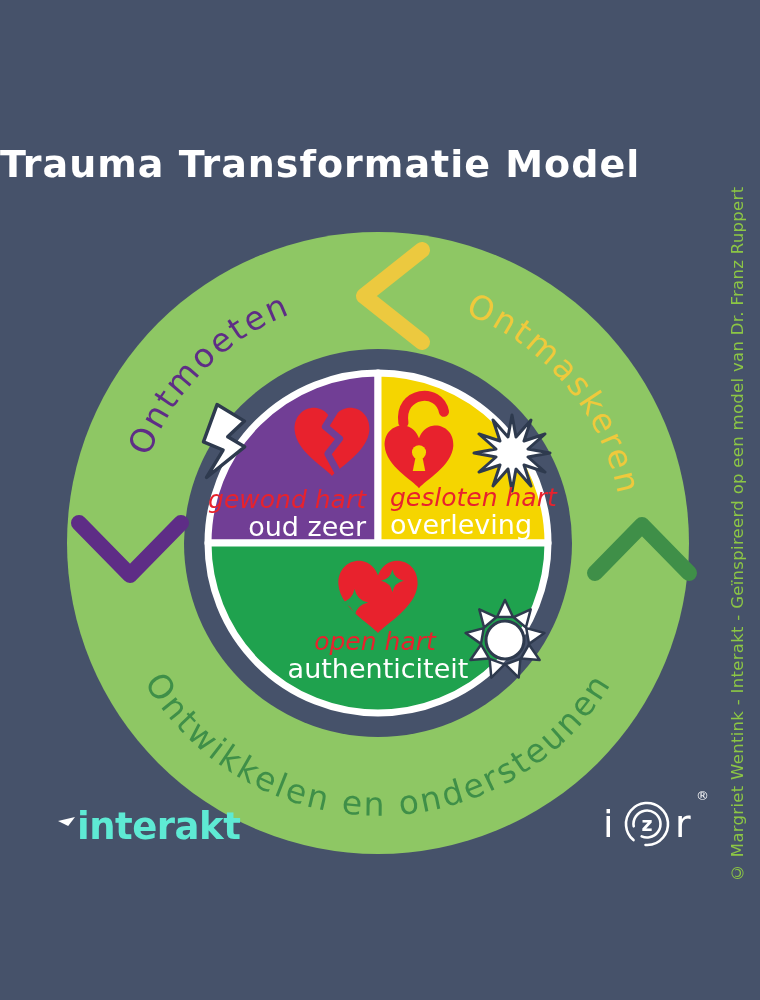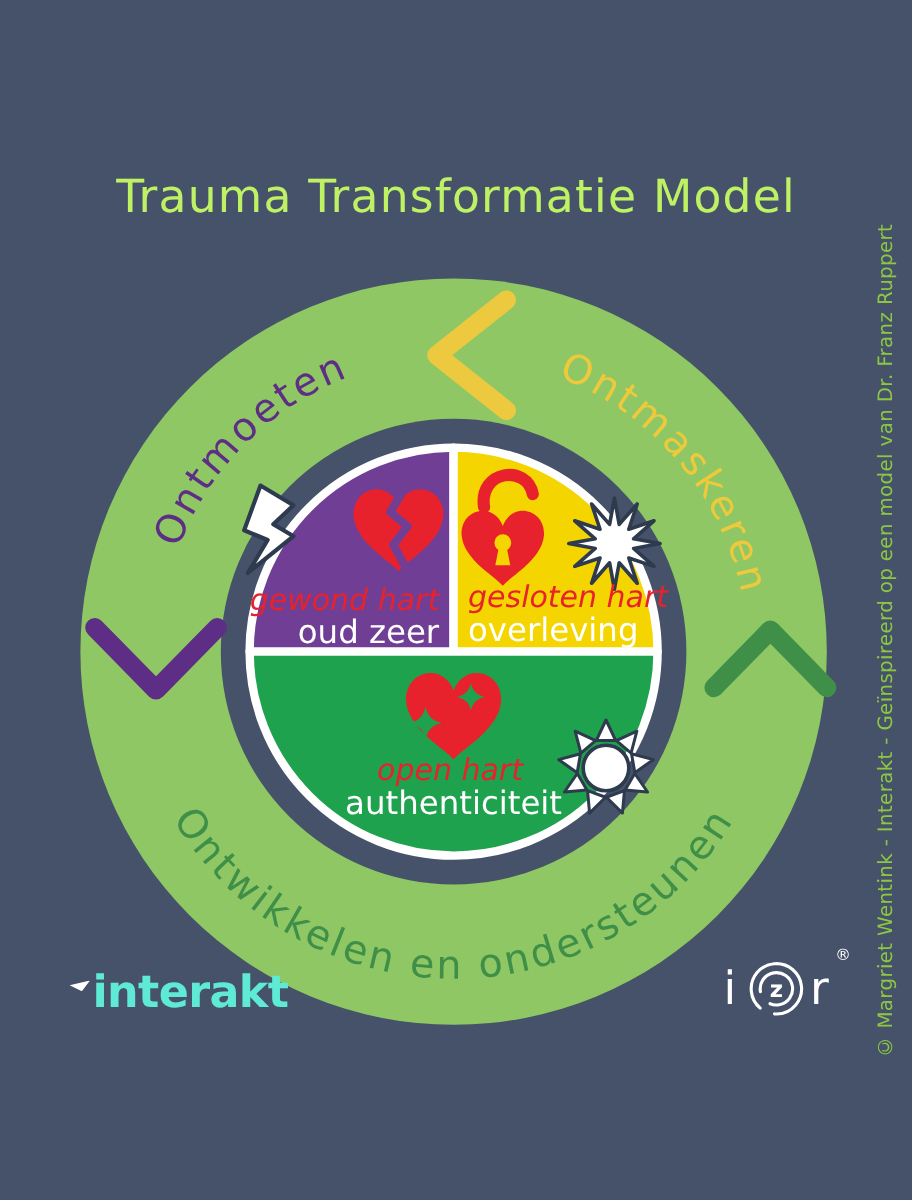--- a/index.html
+++ b/index.html
@@ -6,24 +6,23 @@
   body{
     width:760px;height:1000px;
     background:#46526A;
     font-family:"DejaVu Sans","Liberation Sans",sans-serif;
     overflow:hidden;
     position:relative;
   }
   .canvas{position:absolute;inset:0;width:760px;height:1000px;}
   .page-title{
     position:absolute;left:0;top:142px;width:760px;
-    text-align:center;
-    color:#bef264;
+    color:#ffffff;
     font-size:38px;
-    font-weight:400;
+    font-weight:700;
     letter-spacing:1px;
   }
   .diagram{position:absolute;left:60px;top:225px;width:640px;height:640px;}
   .copyright{
     position:absolute;
     top:222px;right:13px;height:660px;
     writing-mode:vertical-rl;
     transform:rotate(180deg);
     color:#8CC645;
     font-size:16.5px;

